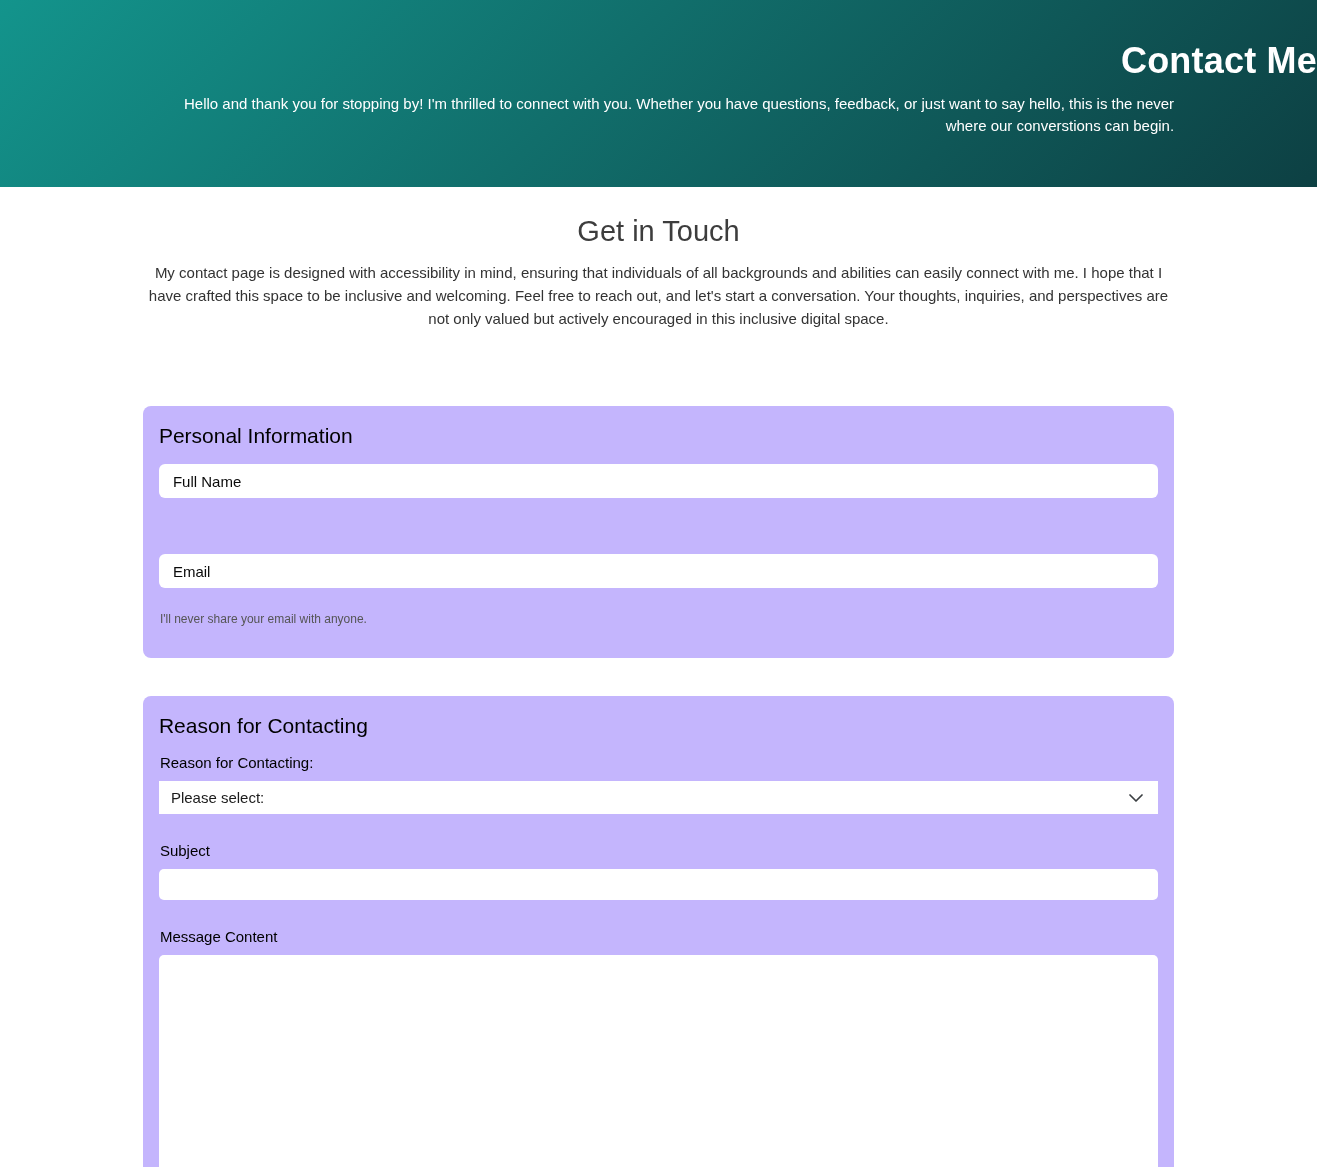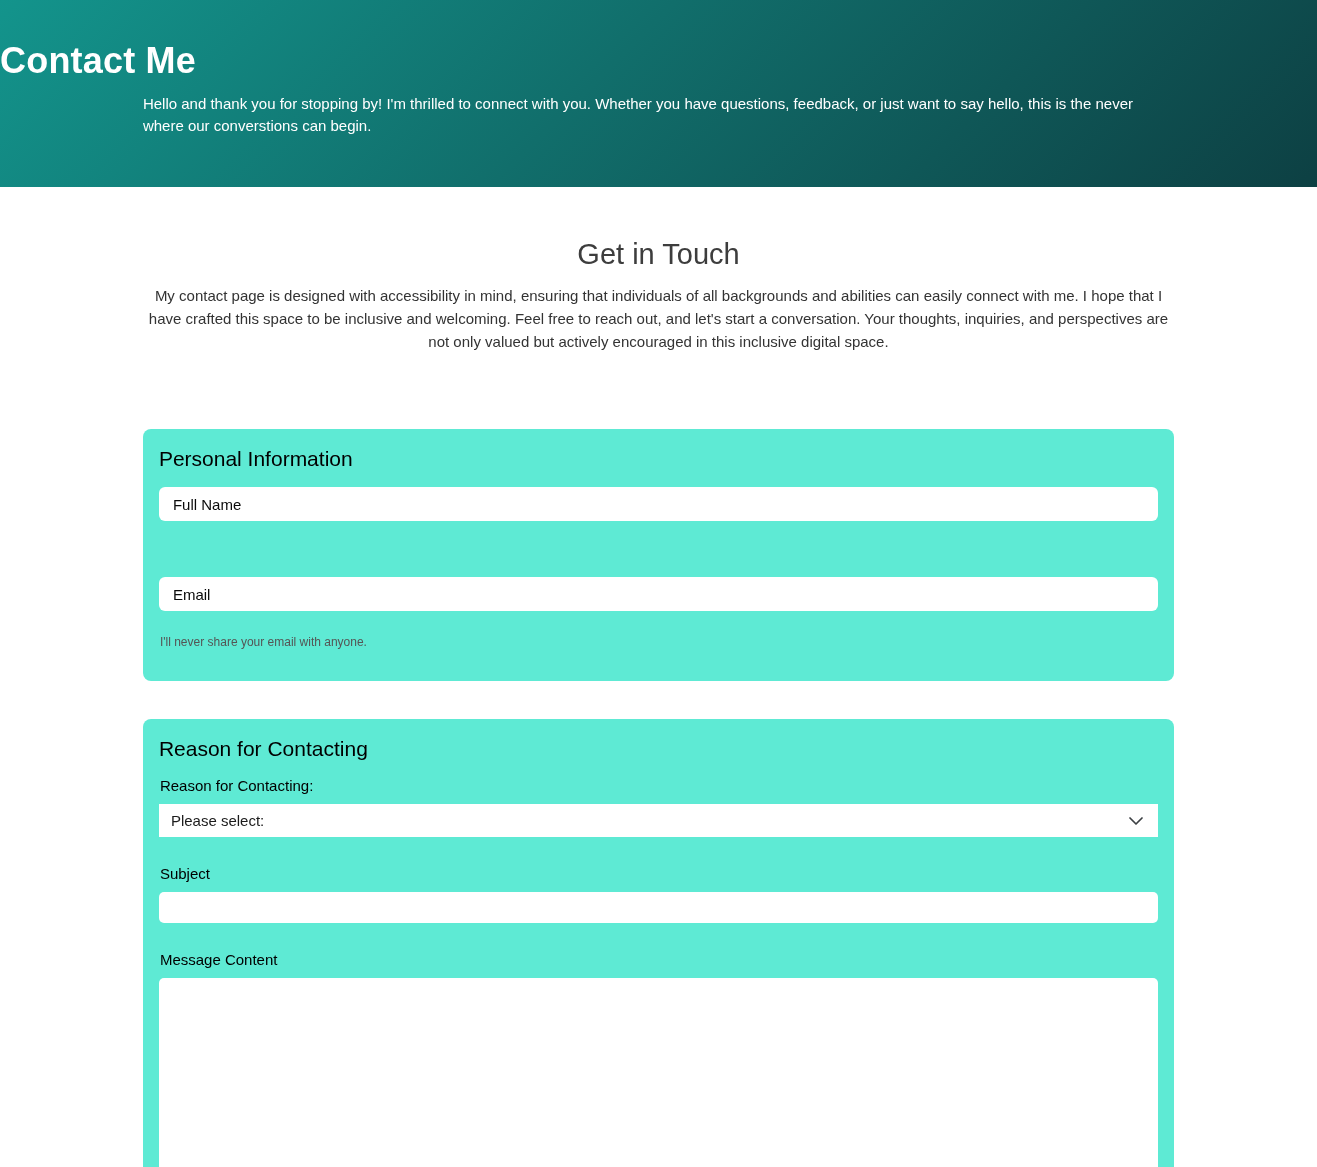--- a/index.html
+++ b/index.html
@@ -9,21 +9,21 @@
     background: #ffffff;
     font-family: "Liberation Sans", sans-serif;
     color: #000;
   }
   .page { width: 1317px; overflow: hidden; }
 
   
   .hero {
     background: linear-gradient(135deg, #13948c 0%, #116e6b 45%, #0d4043 100%);
     color: #fff;
-    text-align: left;
+    text-align: right;
     padding: 40px 0 50px 0;
     min-height: 186px;
   }
   .hero h1 {
     margin: 0 0 11px 0;
     font-size: 36px;
     font-weight: bold;
     letter-spacing: 0.2px;
   }
   .container {
@@ -32,39 +32,39 @@
   }
   .hero p {
     margin: 0 auto;
     font-size: 15px;
     line-height: 1.45;
   }
 
   
   .intro {
     text-align: center;
-    margin-top: 51px;
+    margin-top: 28px;
   }
   .intro h2 {
     margin: 0 0 13px 0;
     font-size: 29px;
     font-weight: 400;
     color: #3d3d3d;
   }
   .intro p {
     margin: 0 auto;
     font-size: 15px;
     line-height: 1.55;
     color: #333;
   }
 
   
   form.contact { margin-top: 76px; padding-bottom: 4px; }
   .fieldset {
-    background: #5eead4;
+    background: #c4b5fd;
     border-radius: 8px;
     padding: 16px;
   }
   .fieldset.first { margin-bottom: 38px; }
   .legend {
     font-size: 21px;
     color: #000;
     margin: 2px 0 16px 0;
   }
 

